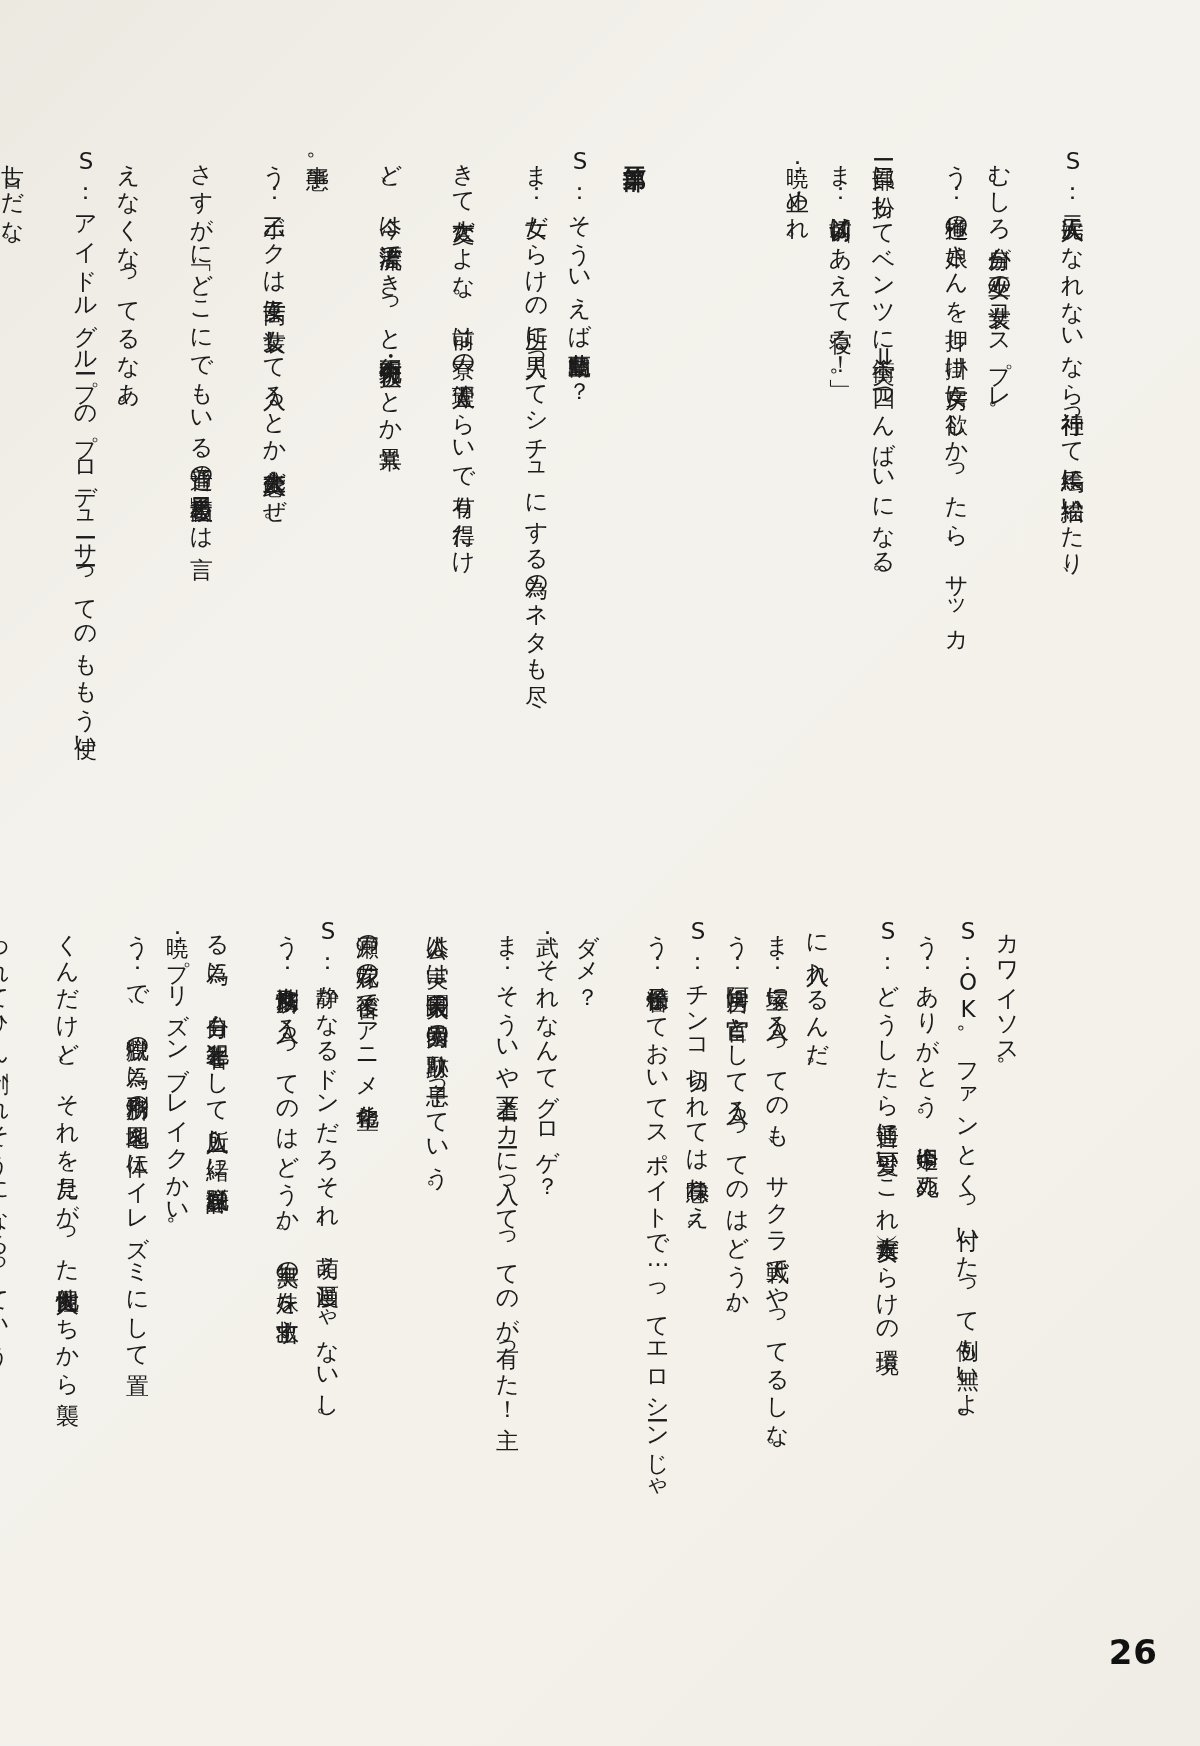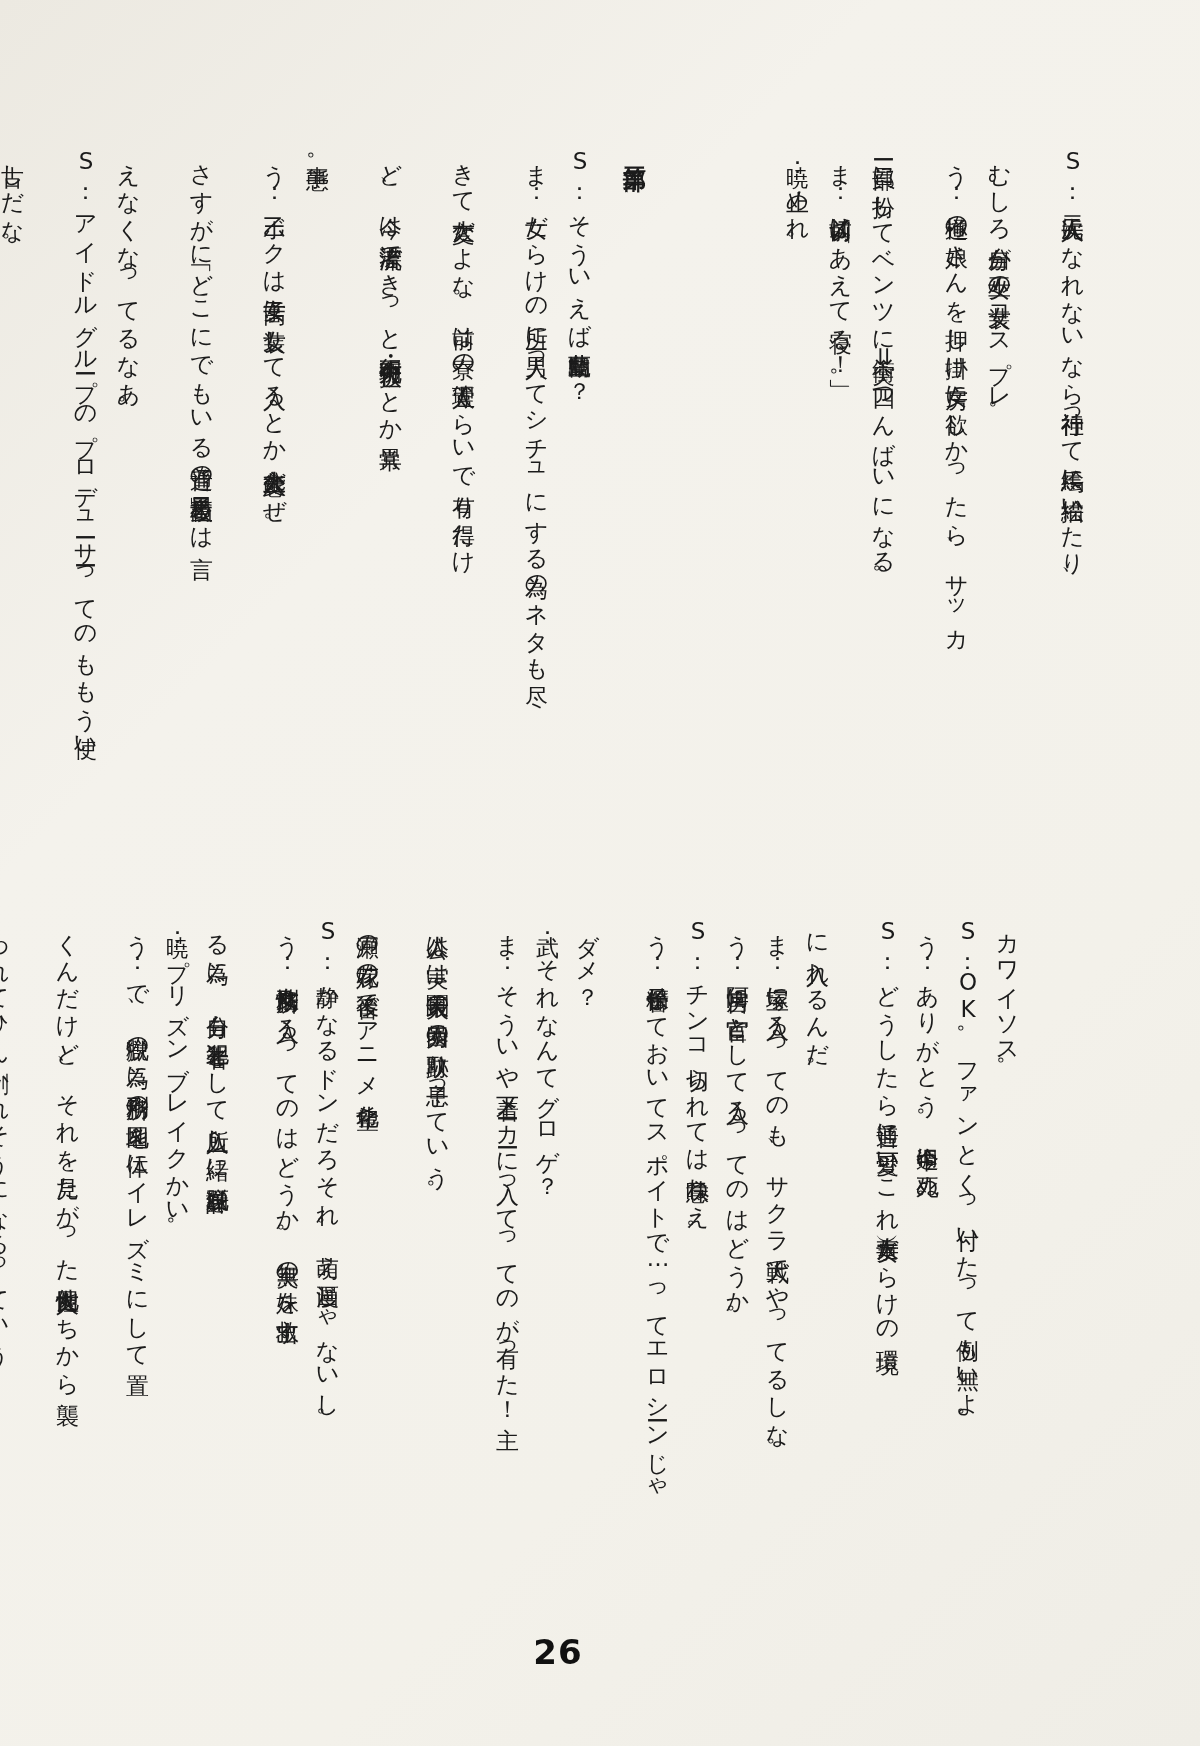--- a/index.html
+++ b/index.html
@@ -59,21 +59,21 @@
     margin-block-start: 76px;
     margin-block-end: 18px;
     padding-block-start: 52px;
     font-weight: 600;
   }
   .pagenum-wrap {
     position: absolute;
     top: 1632px;
     left: 0;
     width: 100%;
-    text-align: center;
+    text-align: right;
     color: #111;
   }
   .pagenum-wrap span {
     position: relative;
     left: -42px;
     font-size: 34px;
     font-weight: bold;
     letter-spacing: 1px;
   }
 </style>

